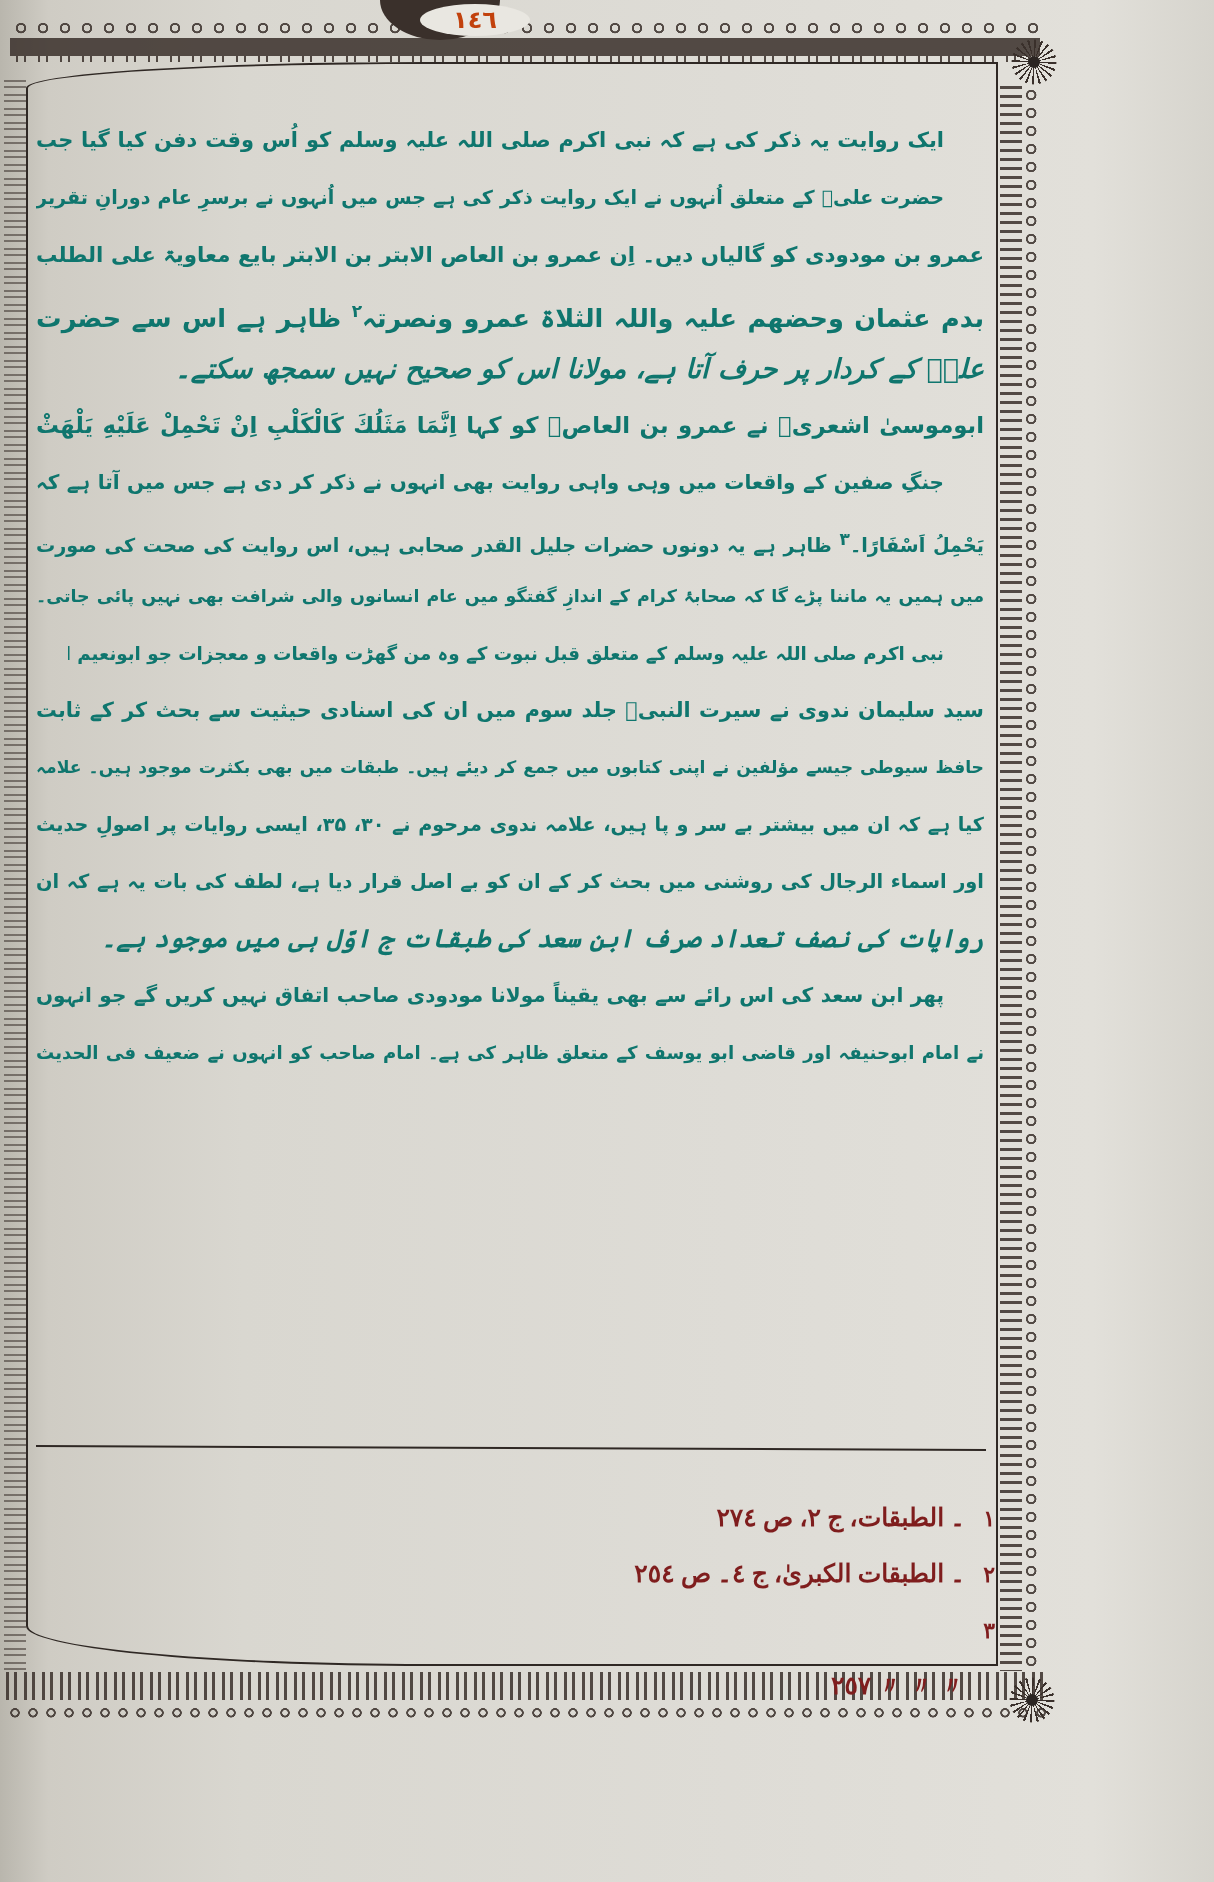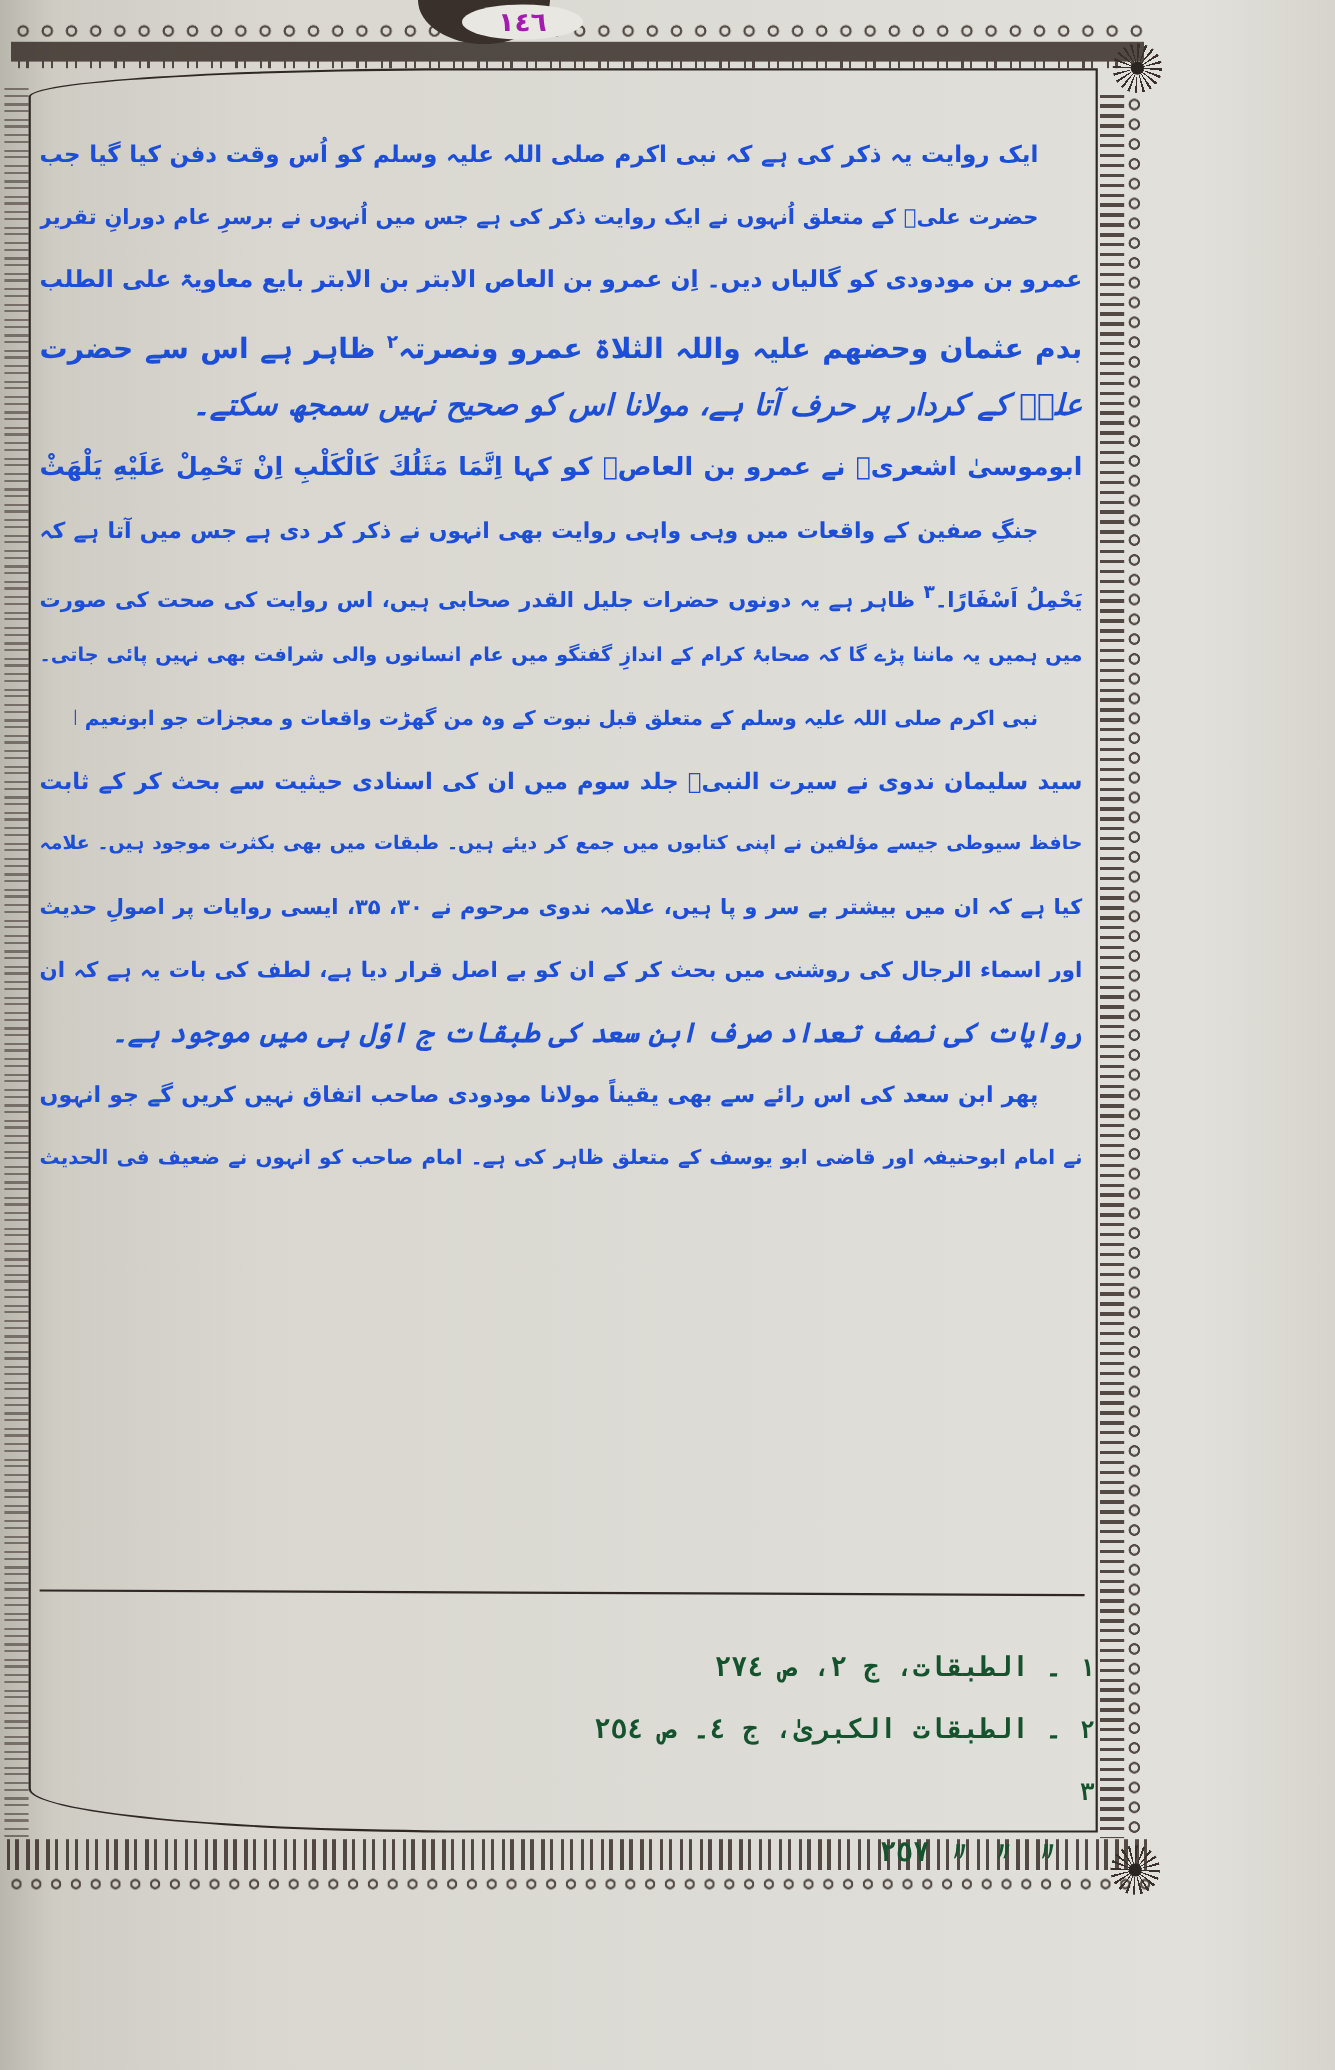--- a/index.html
+++ b/index.html
@@ -55,56 +55,56 @@
 
     
     .pagenum-wrap {
       position: absolute; left: 380px; top: 0; width: 120px; height: 40px;
       background: #3a302b; border-radius: 0 0 60px 60px / 0 0 40px 40px;
     }
     .pagenum {
       position: absolute; left: 40px; top: 4px; width: 110px; height: 32px;
       background: #e9e7e1; border-radius: 50%;
       font-size: 24px; font-weight: bold; text-align: center; line-height: 32px;
-      direction: rtl; color: #a21caf;
+      direction: rtl; color: #c2410c;
       font-family: "DejaVu Sans", sans-serif;
     }
 
     
     .frame {
       position: absolute; left: 26px; top: 62px; width: 968px; height: 1600px;
       border: 2.5px solid #2f2824;
       border-top-left-radius: 400px 26px;
       border-bottom-left-radius: 400px 40px;
     }
 
     .body-text {
       position: absolute; left: 36px; top: 112px; width: 948px;
       direction: rtl; text-align: justify;
       font-family: "DejaVu Sans", sans-serif;
-      font-size: 27px; font-weight: bold; color: #1d4ed8;
+      font-size: 27px; font-weight: bold; color: #0f766e;
     }
     .line {
       height: 57px; line-height: 57px; white-space: nowrap; overflow: hidden;
       text-align: justify; text-align-last: justify;
       transform-origin: right center;
     }
     .line.short { text-align-last: right; font-style: italic; }
     .line.indent { padding-right: 40px; }
     .sup { font-size: 17px; vertical-align: super; }
 
     .rule {
       position: absolute; left: 36px; top: 1447px; width: 950px; height: 0;
       border-top: 2.5px solid #2f2824; transform: rotate(0.25deg);
     }
 
     .footnotes {
       position: absolute; left: 540px; top: 1490px; width: 455px;
-      direction: rtl; font-family: Liberation Mono, monospace;
-      font-weight: bold; font-size: 25px; color: #14532d;
+      direction: rtl; font-family: Liberation Serif, serif;
+      font-weight: bold; font-size: 25px; color: #7f1d1d;
     }
     .fn { height: 56px; line-height: 56px; white-space: nowrap; }
     .fn .num { display: inline-block; min-width: 30px; font-size: 22px; }
   </style>
 </head>
 <body>
 
 <div class="page">
   <div class="orn-top"></div>
   <div class="orn-left"></div>

